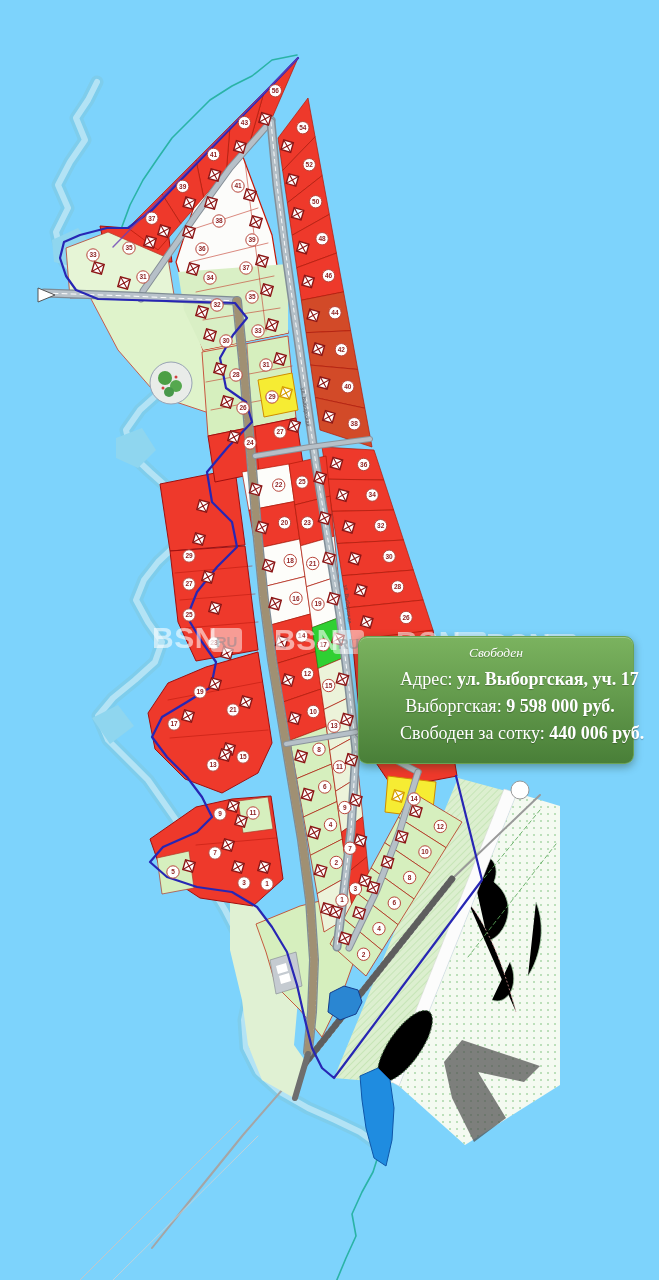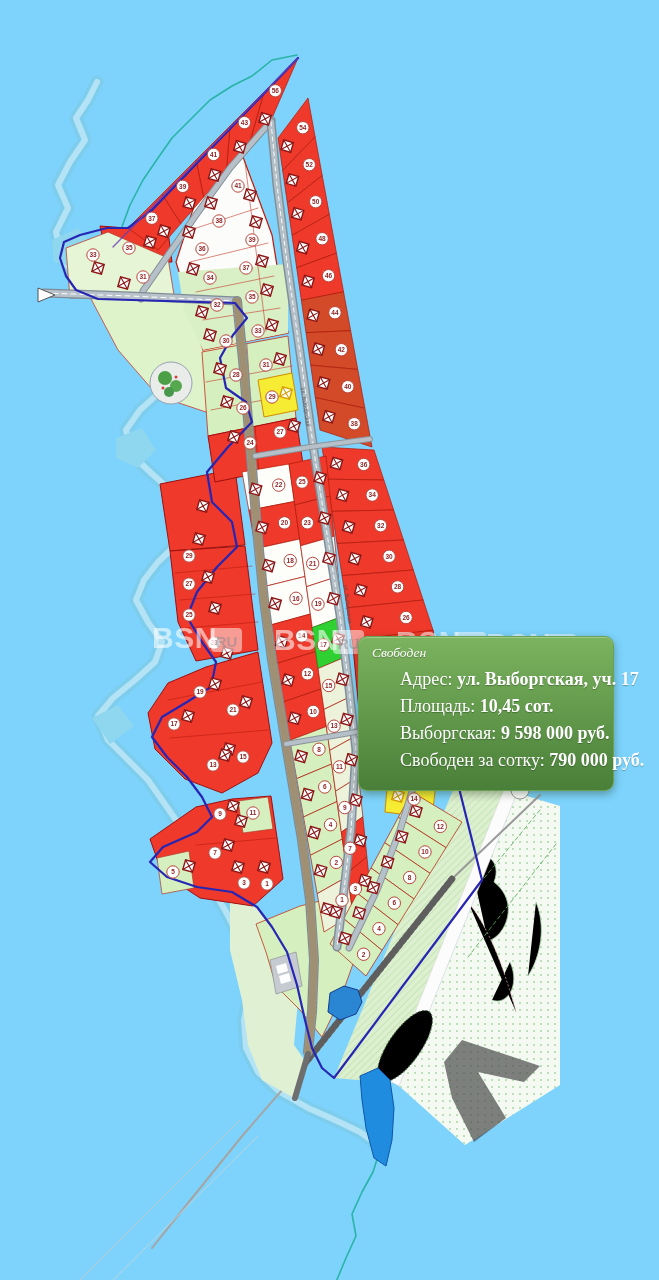--- a/index.html
+++ b/index.html
@@ -1,24 +1,24 @@
 <!DOCTYPE html>
 <html><head>
 <meta charset="utf-8">
 <style>
   html,body{margin:0;padding:0;background:#ffffff;}
   .stage{position:relative;width:659px;height:1280px;background:#7dd3fc;overflow:hidden;
          font-family:"Liberation Sans","DejaVu Sans",sans-serif;}
   #map{position:absolute;left:0;top:0;}
-  .tooltip{position:absolute;left:358px;top:636px;width:256px;box-sizing:border-box;
+  .tooltip{position:absolute;left:358px;top:636px;width:276px;box-sizing:border-box;
     border-radius:9px;background:linear-gradient(#7bb35f,#497f38);
     border:1px solid #6aa253;box-shadow:0 3px 9px rgba(30,50,20,.4), inset 0 1px 0 rgba(255,255,255,.28);
     color:#fff;padding:8px 13px 16px;
     font-family:"Liberation Serif","DejaVu Serif",serif;
-    text-shadow:0 1px 1px rgba(0,0,0,.28);}
+    text-shadow:0 1px 1px rgba(0,0,0,.28);text-align:center;}
   .tt-status{font-style:italic;font-size:13.5px;margin-bottom:5px;}
   .tt-line{font-size:18px;line-height:27px;white-space:nowrap;margin-left:28px;}
   .tt-line b{font-weight:bold;}
 </style>
 </head>
 <body>
 
 <div class="stage">
   <svg id="map" width="659" height="1280" viewBox="0 0 659 1280">
     <defs>
@@ -718,17 +718,16 @@
           <text x="486" y="654" font-size="30" font-weight="bold" fill="rgba(255,255,255,0.58)" letter-spacing="0.5" font-family="&quot;Liberation Sans&quot;,sans-serif">BSN</text>
           <rect x="545" y="634" width="31" height="24" rx="4" fill="rgba(255,255,255,0.5)"></rect>
           <text x="560.5" y="652.5" font-size="15" font-weight="bold" text-anchor="middle" fill="rgba(120,132,142,0.45)" font-family="&quot;Liberation Sans&quot;,sans-serif">RU</text>
         </g>
       </g>
     </svg>
 
   <div class="tooltip">
     <div class="tt-status">Свободен</div>
     <div class="tt-line"><span>Адрес:</span> <b>ул. Выборгская, уч. 17</b></div>
-    <div class="tt-line"><span>Площадь:</span> <b>10,45 сот.</b></div>
     <div class="tt-line"><span>Выборгская:</span> <b>9 598 000 руб.</b></div>
-    <div class="tt-line"><span>Свободен за сотку:</span> <b>790 000 руб.</b></div>
+    <div class="tt-line"><span>Свободен за сотку:</span> <b>440 006 руб.</b></div>
   </div>
 </div>
 
 </body></html>

